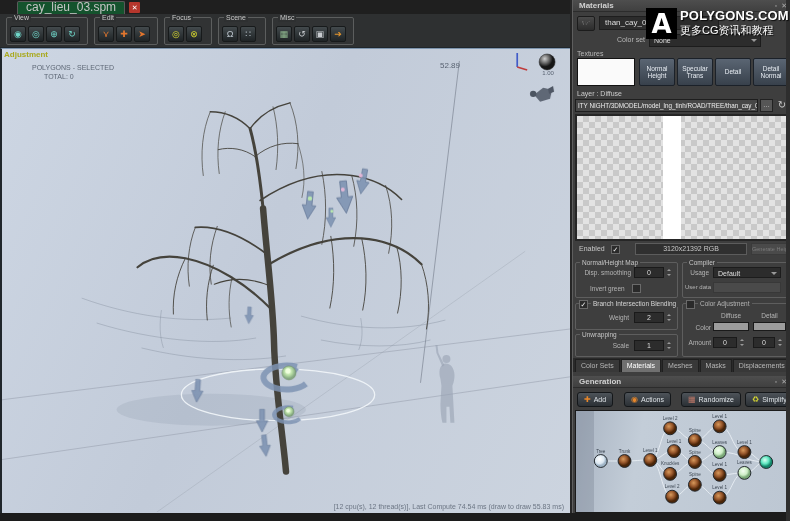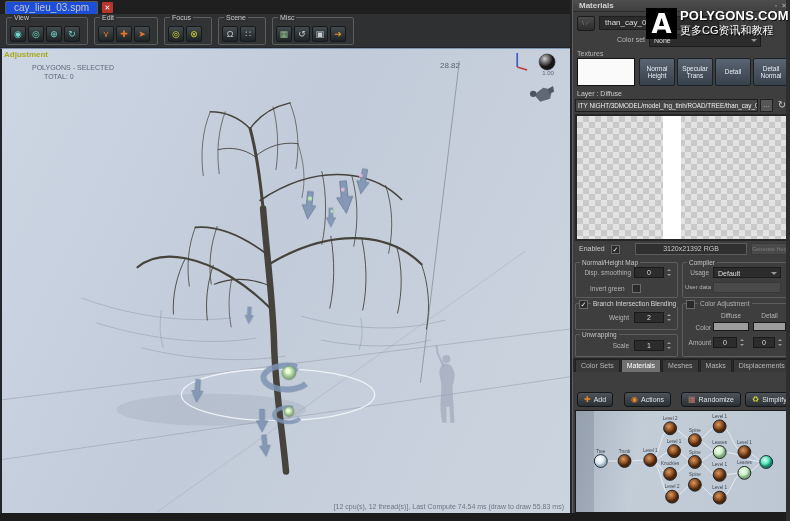--- a/index.html
+++ b/index.html
@@ -2,21 +2,21 @@
 <html><head>
 <meta charset="utf-8">
 <style>
   *{box-sizing:border-box}
   html,body{margin:0;padding:0}
   body{width:790px;height:521px;background:#262626;font-family:"Liberation Sans",sans-serif;overflow:hidden;position:relative;-webkit-font-smoothing:antialiased}
   #app{position:absolute;inset:0}
 
   
   .tabbar{position:absolute;left:0;top:0;width:570px;height:14px;background:#1f1f1f;display:flex;align-items:flex-end}
-  .tab{margin-left:5px;height:13px;background:#1d4ed8;border:1px solid #5a5a5a;border-bottom:none;color:#c4c4c4;font-size:10px;line-height:11px;padding:0 8px;border-radius:2px 2px 0 0}
+  .tab{margin-left:17px;height:13px;background:#14532d;border:1px solid #5a5a5a;border-bottom:none;color:#c4c4c4;font-size:12px;line-height:11px;padding:0 8px;border-radius:2px 2px 0 0}
   .tab-close{width:11px;height:11px;background:#b5362c;color:#fff;font-size:7px;line-height:11px;text-align:center;margin-left:4px;margin-bottom:1px;border-radius:1px;cursor:default}
 
   
   .toolbar{position:absolute;left:0;top:14px;width:570px;height:34px;background:#2e3031;border-bottom:1px solid #20262b}
   .tgroup{position:absolute;top:3px;height:28px;border:1px solid #5c5e5e;border-radius:2px;background:#313334}
   .tgroup-label{position:absolute;top:-4px;left:5px;font-size:7px;color:#c9c9c9;background:#2e3031;padding:0 2px;line-height:8px}
   .tbtns{display:flex;gap:2px;padding:8px 3px 0 3px}
   .tbtn{width:16px;height:16px;background:linear-gradient(#434a4d,#1f2426);border:1px solid #171a1b;border-radius:2px;display:flex;align-items:center;justify-content:center;font-size:9px;cursor:default}
   .g-view{left:6px;width:82px}.g-edit{left:94px;width:64px}.g-focus{left:164px;width:48px}.g-scene{left:218px;width:48px}.g-misc{left:272px;width:82px}
   .c-view{color:#6fd6c9}.c-edit{color:#e2762e}.c-focus{color:#d6d62e}.c-scene{color:#b9c2ca}
@@ -268,21 +268,21 @@
         <circle cx="533" cy="45" r="3.2" fill="#454d5a"></circle>
         <path d="M548,40 l5,-3 l1,6 l-5,2 z" fill="#49515e"></path>
       </g>
     </svg>
 
     <div class="persp">Adjustment</div>
     <div class="polyinfo">
       <div>POLYGONS - SELECTED</div>
       <div class="t2">TOTAL: 0</div>
     </div>
-    <div class="measure-label">28.82</div>
+    <div class="measure-label">52.89</div>
     <div class="lod-label">1.00</div>
     <div class="vstatus">[12 cpu(s), 12 thread(s)], Last Compute 74.54 ms (draw to draw 55.83 ms)</div>
   </div>
 
   <div class="rpanel">
 
     <div class="ptitle t-materials">
       <span>Materials</span>
       <span class="picons">
         <span>▫</span>
@@ -377,20 +377,27 @@
     </div>
 
     <div class="mtabs">
       <div class="ttab">Color Sets</div>
       <div class="ttab active">Materials</div>
       <div class="ttab">Meshes</div>
       <div class="ttab">Masks</div>
       <div class="ttab">Displacements</div>
     </div>
 
+    <div class="ptitle t-generation">
+      <span>Generation</span>
+      <span class="picons">
+        <span>▫</span>
+        <span>✕</span>
+      </span>
+    </div>
 
     <div class="genbtns">
       <div class="gbtn gb0">
         <span class="gi gi-0">✚</span>
         <span>Add</span>
       </div>
       <div class="gbtn gb1">
         <span class="gi gi-1">◉</span>
         <span>Actions</span>
       </div>

